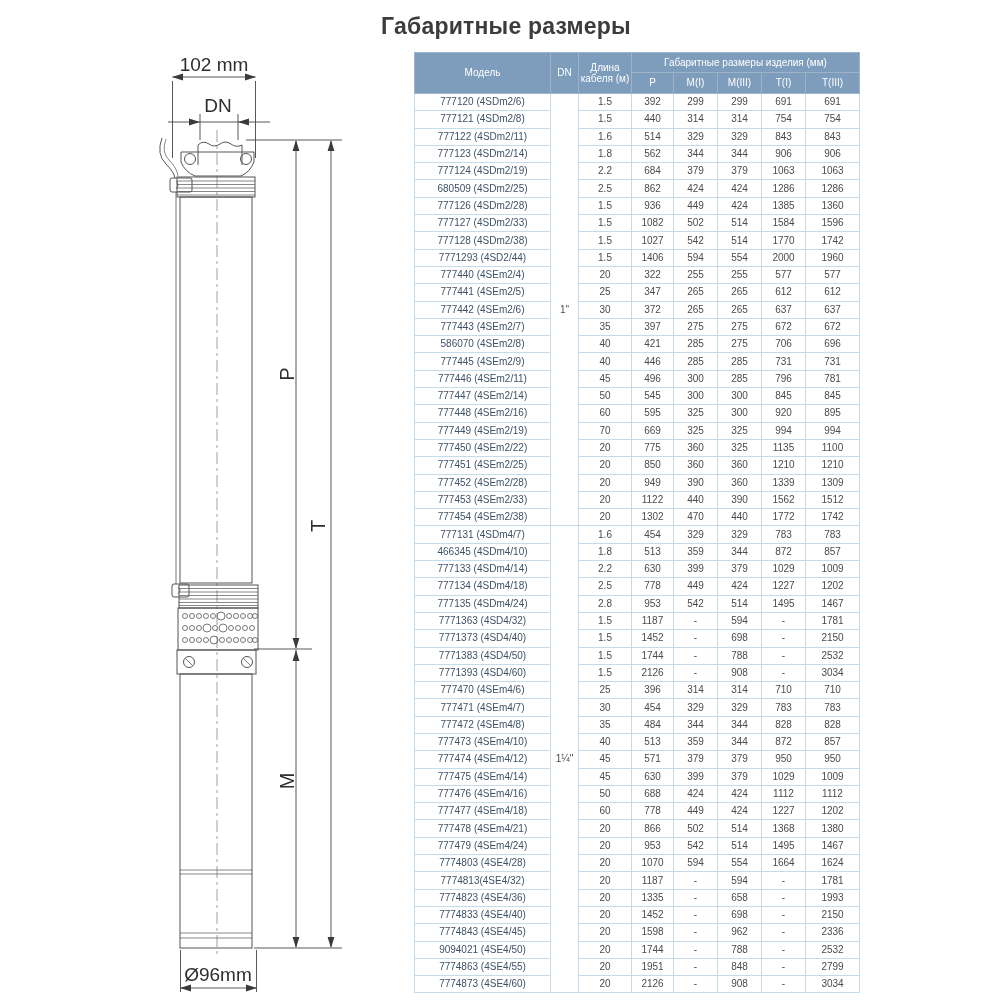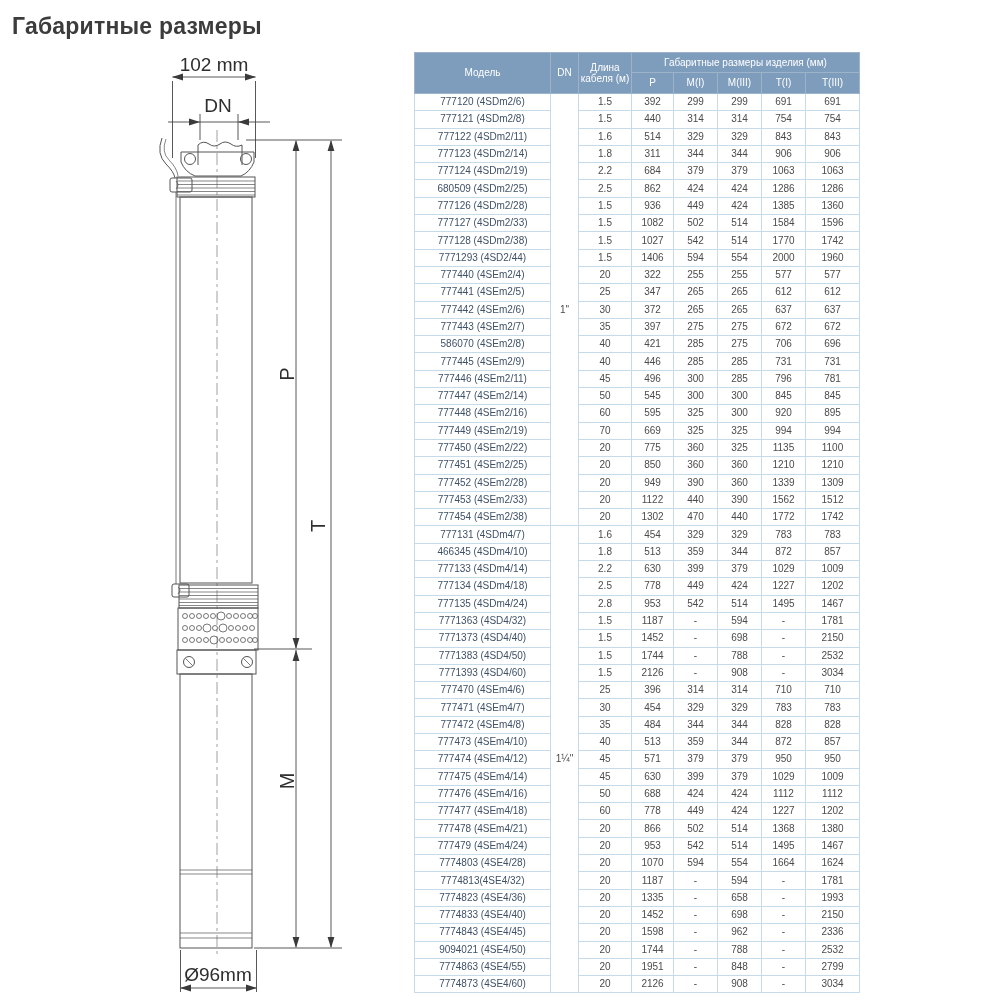--- a/index.html
+++ b/index.html
@@ -1,21 +1,21 @@
 <!DOCTYPE html>
 <html><head>
 <meta charset="utf-8">
 <style>
   html,body{margin:0;padding:0;}
   body{
     width:1000px;height:1000px;position:relative;background:#ffffff;
     font-family:"Liberation Sans", sans-serif;overflow:hidden;
   }
   .page-title{
-    position:absolute;top:13px;left:12px;width:988px;
+    position:absolute;top:13px;left:12px;width:988px;text-align:center;
     font-size:23px;font-weight:600;color:#3c3c3c;letter-spacing:.2px;
   }
   svg.diagram{position:absolute;left:0;top:0;}
   svg text{font-family:"Liberation Sans", sans-serif;}
 
   table.dim-table{
     position:absolute;left:414px;top:52px;border-collapse:collapse;table-layout:fixed;
     border:1px solid #aec8dd;
   }
   .dim-table th{
@@ -201,21 +201,21 @@
         <td>1.6</td>
         <td>514</td>
         <td>329</td>
         <td>329</td>
         <td>843</td>
         <td>843</td>
       </tr>
       <tr>
         <td class="model">777123 (4SDm2/14)</td>
         <td>1.8</td>
-        <td>311</td>
+        <td>562</td>
         <td>344</td>
         <td>344</td>
         <td>906</td>
         <td>906</td>
       </tr>
       <tr>
         <td class="model">777124 (4SDm2/19)</td>
         <td>2.2</td>
         <td>684</td>
         <td>379</td>

